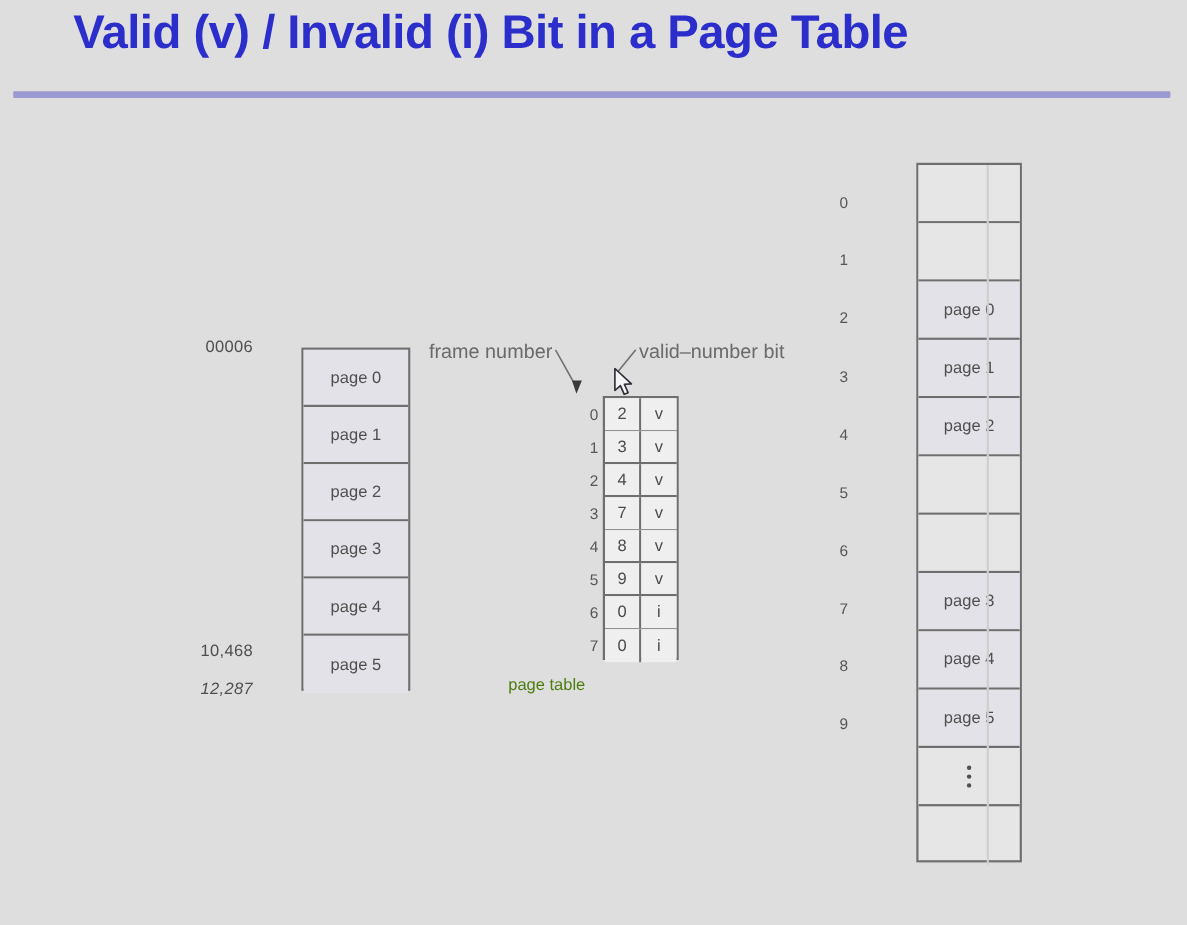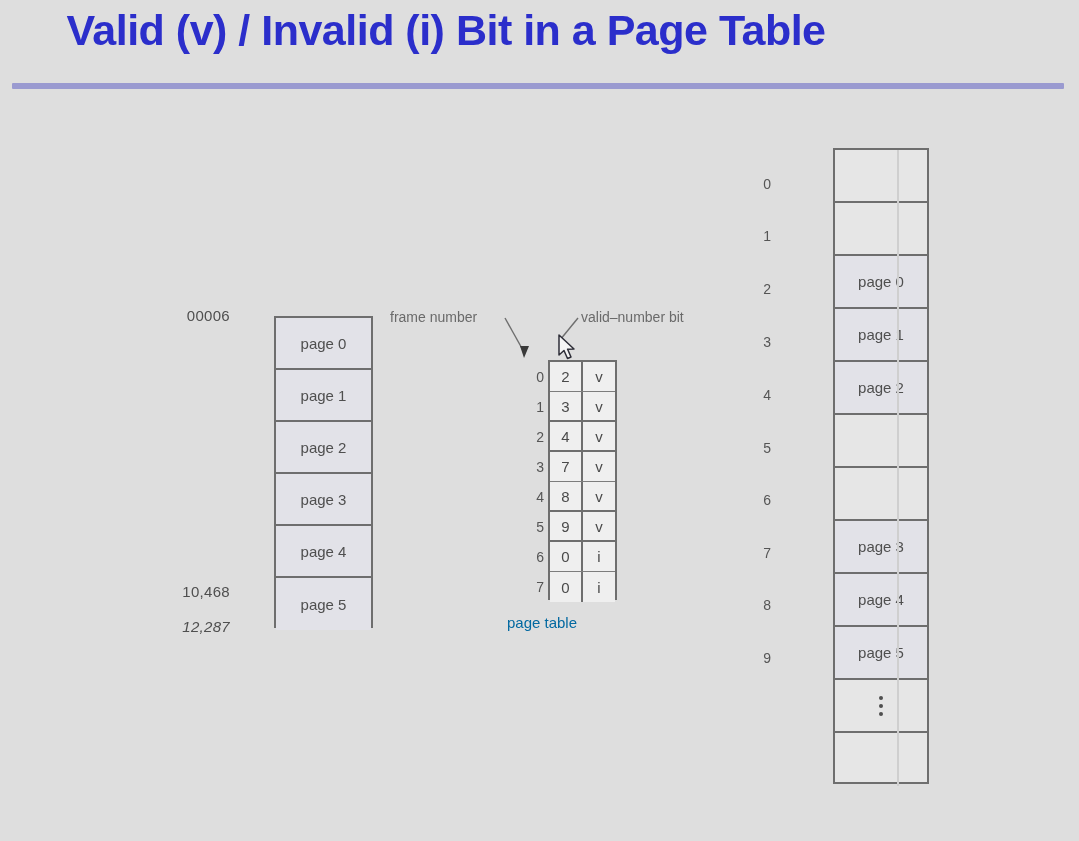--- a/index.html
+++ b/index.html
@@ -110,28 +110,28 @@
     width: 16px;
     text-align: right;
     font-size: 14px;
     color: #555;
     line-height: 30px;
   }
   #page-table-caption {
     position: absolute;
     left: 462px; top: 614px;
     width: 160px;
-    text-align: center;
-    font-size: 15px;
-    color: #0369a1;
+    text-align: left;
+    font-size: 15px;
+    color: #4d7c0f;
   }
 
   .callout {
     position: absolute;
-    font-size: 14px;
+    font-size: 18px;
     color: #6a6a6a;
     white-space: nowrap;
   }
   #callout-frame-number { left: 390px; top: 309px; }
   #callout-valid-bit { left: 581px; top: 309px; }
 
   
   #physical-memory { left: 793px; top: 148px; width: 96px; height: 636px; }
   #physical-memory .cell { width: 92px; }
   .dots {

